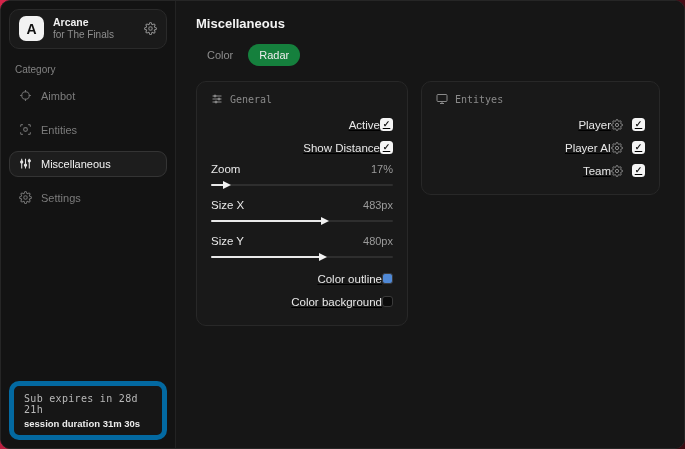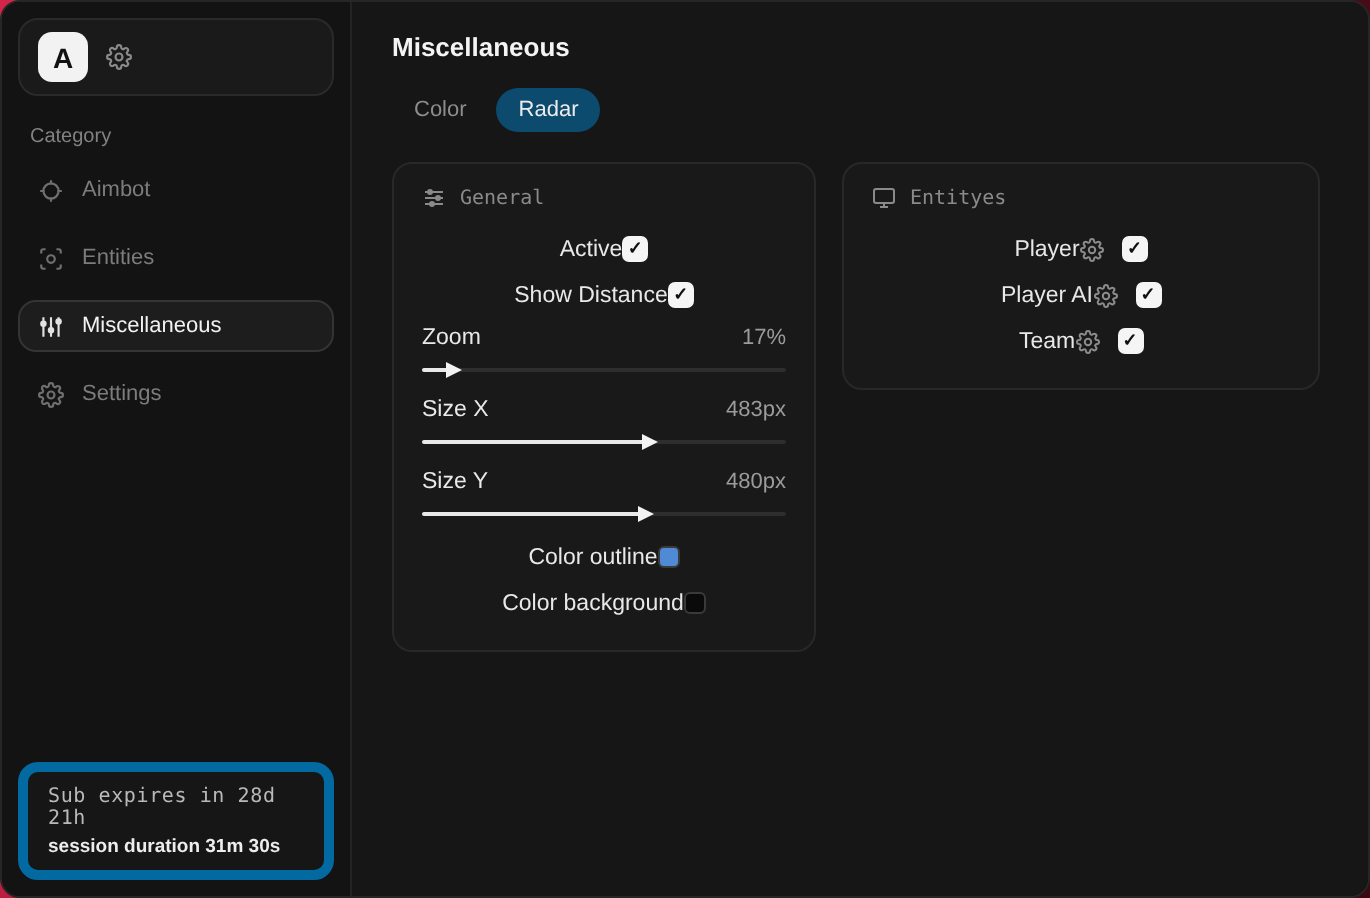--- a/index.html
+++ b/index.html
@@ -74,40 +74,41 @@
   .sub-line2 { font-size:9.5px; font-weight:bold; color:#ededed; margin-top:3px; }
   
   .main { flex:1; background:#161616; padding:15px 14px 14px 20px; }
   .page-title { color:#f4f4f4; font-size:13px; font-weight:bold; }
   .tabs { display:flex; align-items:center; gap:4px; margin:13px 0 15px 0; }
   .tab {
     font-size:11px; color:#8d8d8d;
     padding:5px 11px; border-radius:999px;
     cursor:pointer;
   }
-  .tab.selected { background:#0c4a6e; color:#ececec; }
+  .tab.selected { background:#15803d; color:#ececec; }
   .panels { display:flex; align-items:flex-start; gap:13px; }
   .panel {
     background:#191919;
     border:1px solid #282828;
     border-radius:10px;
     padding:11px 14px 12px 14px;
   }
   .panel-general { width:212px; }
   .panel-entities { width:239px; }
   .panel-header {
     display:flex; align-items:center; gap:7px;
     color:#8a8a8a;
     font-family:"DejaVu Sans Mono", monospace;
     font-size:10px;
     margin-bottom:8px;
   }
   .row {
-    display:flex; align-items:center; justify-content:center;
+    display:flex; align-items:center; justify-content:flex-end;
     height:23px;
+    text-decoration:underline;
   }
   .row-label { color:#e8e8e8; font-size:11.5px; }
   .checkbox {
     width:13px; height:13px; border-radius:3.5px;
     background:#f5f5f5; color:#111;
     display:flex; align-items:center; justify-content:center;
     font-size:9px; font-weight:bold; line-height:1;
     cursor:pointer;
   }
   .slider-group { margin-bottom:5px; }
@@ -139,20 +140,24 @@
 </style>
 </head>
 <body>
 
 <div class="window">
 
   <aside class="sidebar">
 
     <div class="profile-card">
       <div class="logo">A</div>
+      <div class="profile-titles">
+        <div class="app-name">Arcane</div>
+        <div class="app-sub">for The Finals</div>
+      </div>
       <span class="icon">
         <svg width="13" height="13" viewBox="0 0 24 24" fill="none" stroke="currentColor" stroke-width="2">
             <circle cx="12" cy="12" r="3.2"></circle>
             <path d="M19.4 15a1.7 1.7 0 0 0 .34 1.87l.06.06a2 2 0 1 1-2.83 2.83l-.06-.06a1.7 1.7 0 0 0-1.87-.34 1.7 1.7 0 0 0-1 1.55V21a2 2 0 1 1-4 0v-.09a1.7 1.7 0 0 0-1-1.55 1.7 1.7 0 0 0-1.87.34l-.06.06a2 2 0 1 1-2.83-2.83l.06-.06a1.7 1.7 0 0 0 .34-1.87 1.7 1.7 0 0 0-1.55-1H3a2 2 0 1 1 0-4h.09a1.7 1.7 0 0 0 1.55-1 1.7 1.7 0 0 0-.34-1.87l-.06-.06a2 2 0 1 1 2.83-2.83l.06.06a1.7 1.7 0 0 0 1.87.34h0a1.7 1.7 0 0 0 1-1.55V3a2 2 0 1 1 4 0v.09a1.7 1.7 0 0 0 1 1.55h0a1.7 1.7 0 0 0 1.87-.34l.06-.06a2 2 0 1 1 2.83 2.83l-.06.06a1.7 1.7 0 0 0-.34 1.87v0a1.7 1.7 0 0 0 1.55 1H21a2 2 0 1 1 0 4h-.09a1.7 1.7 0 0 0-1.55 1z"></path>
           </svg>
       </span>
     </div>
 
     <div class="category-label">Category</div>
 

